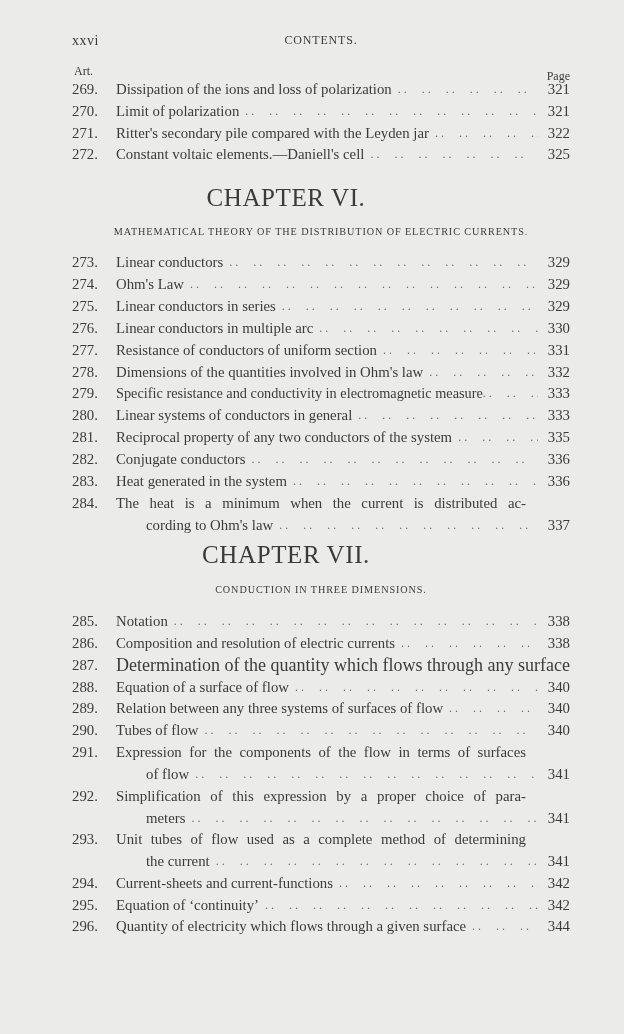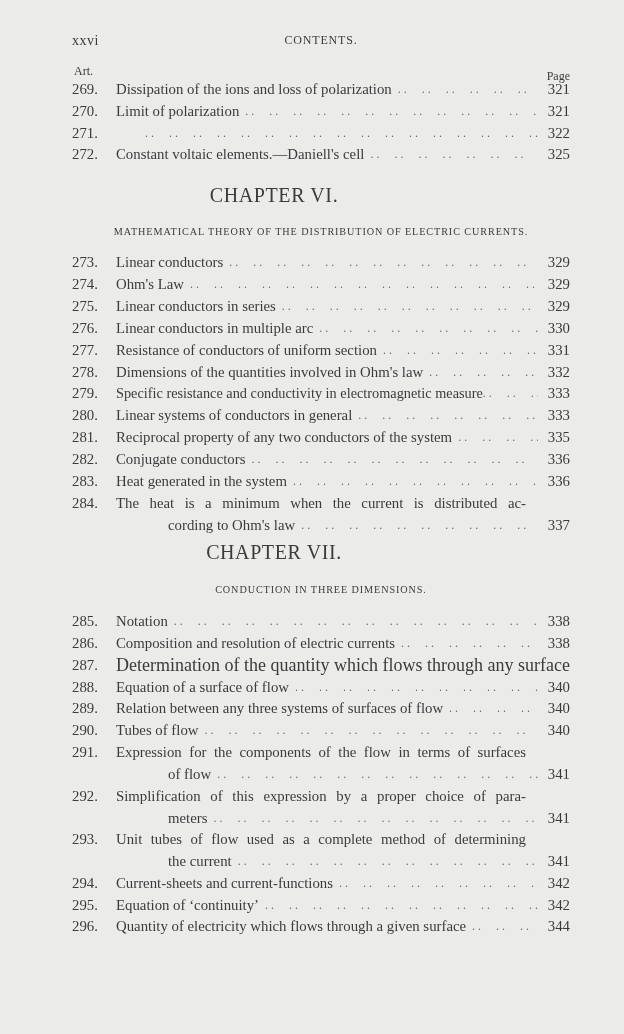--- a/index.html
+++ b/index.html
@@ -11,26 +11,26 @@
     position: relative;
     overflow: hidden;
   }
   .page { position: absolute; left: 0; top: 0; width: 624px; height: 1034px; text-decoration: underline; }
   .running-head { position: absolute; top: 33px; left: 72px; width: 498px; height: 20px; font-size: 14px; }
   .folio { position: absolute; left: 0; top: 0; letter-spacing: 0.5px; }
   .running-title { position: absolute; left: 0; right: 0; top: 0; text-align: center; font-size: 12px; letter-spacing: 0.8px; }
   .col-heads { position: absolute; top: 64px; left: 72px; width: 498px; height: 14px; font-size: 12px; }
   .col-art { position: absolute; left: 2px; top: 0; }
   .col-page { position: absolute; right: 0; top: 5px; }
-  .chapter-title { position: absolute; left: 0; width: 548px; text-align: center; font-size: 20px; letter-spacing: 0.6px; }
+  .chapter-title { position: absolute; left: 12px; width: 548px; text-align: center; font-size: 25px; letter-spacing: 0.6px; }
   .chapter-sub { position: absolute; left: 72px; width: 498px; text-align: center; font-size: 10.2px; letter-spacing: 0.9px; font-variant: small-caps; }
   .entry { position: absolute; left: 72px; width: 498px; font-size: 14.8px; line-height: 22px; }
   .entry .num { position: absolute; left: 0; top: 0; }
   .entry .line { position: absolute; left: 44px; right: 0; top: 0; height: 22px; white-space: nowrap; overflow: hidden; display: flex; }
-  .entry .line.cont { left: 74px; margin-left: 22px; }
+  .entry .line.cont { left: 74px; }
   .entry .title { flex: 0 0 auto; }
   .entry .title.justify { flex: 1 1 auto; text-align: justify; text-align-last: justify; padding-right: 44px; }
   .entry .leaders { flex: 1 1 auto; overflow: hidden; color: #6a6a6a; text-align: right; letter-spacing: 0; font-size: 12px; padding-left: 6px; }
   .entry .leaders::before { content: ". .     . .     . .     . .     . .     . .     . .     . .     . .     . .     . .     . .     . .     . .     . .     . .     . ."; white-space: pre; }
   .entry .pg { flex: 0 0 auto; width: 32px; text-align: right; }
 </style>
 </head>
 <body>
 
 <div class="page">
@@ -55,20 +55,21 @@
     <span class="num">270.</span>
     <div class="line">
         <span class="title">Limit of polarization</span>
         <span class="leaders"></span>
         <span class="pg">321</span>
       </div>
   </div>
   <div class="entry" style="top:122px">
     <span class="num">271.</span>
     <div class="line">
+        <span class="title">Ritter's secondary pile compared with the Leyden jar</span>
         <span class="leaders"></span>
         <span class="pg">322</span>
       </div>
   </div>
   <div class="entry" style="top:143px">
     <span class="num">272.</span>
     <div class="line">
         <span class="title">Constant voltaic elements.—Daniell's cell</span>
         <span class="leaders"></span>
         <span class="pg">325</span>

